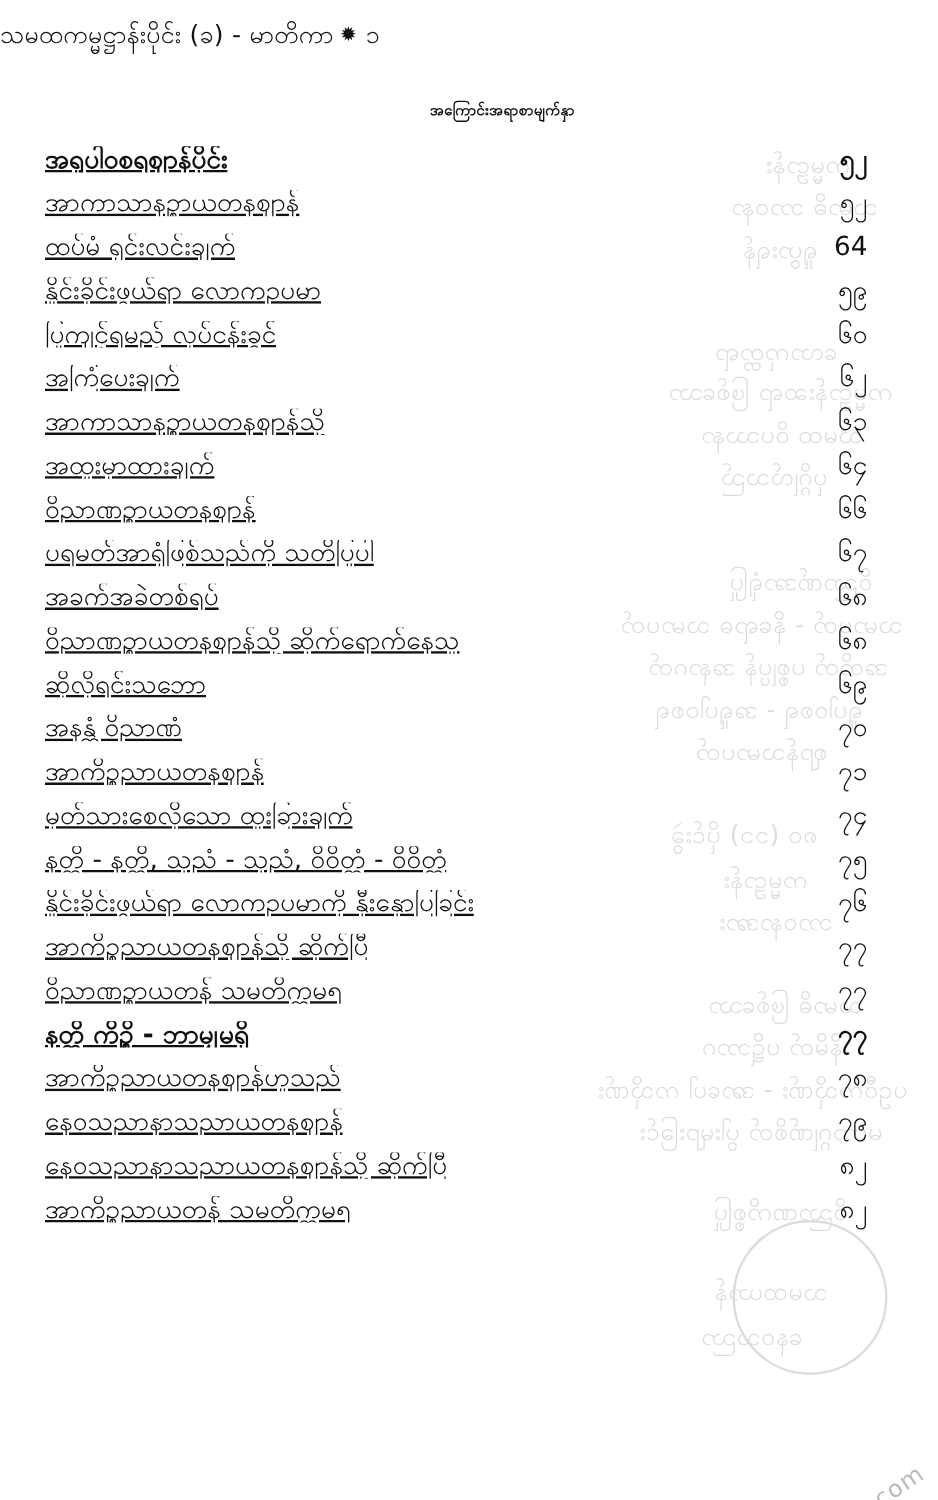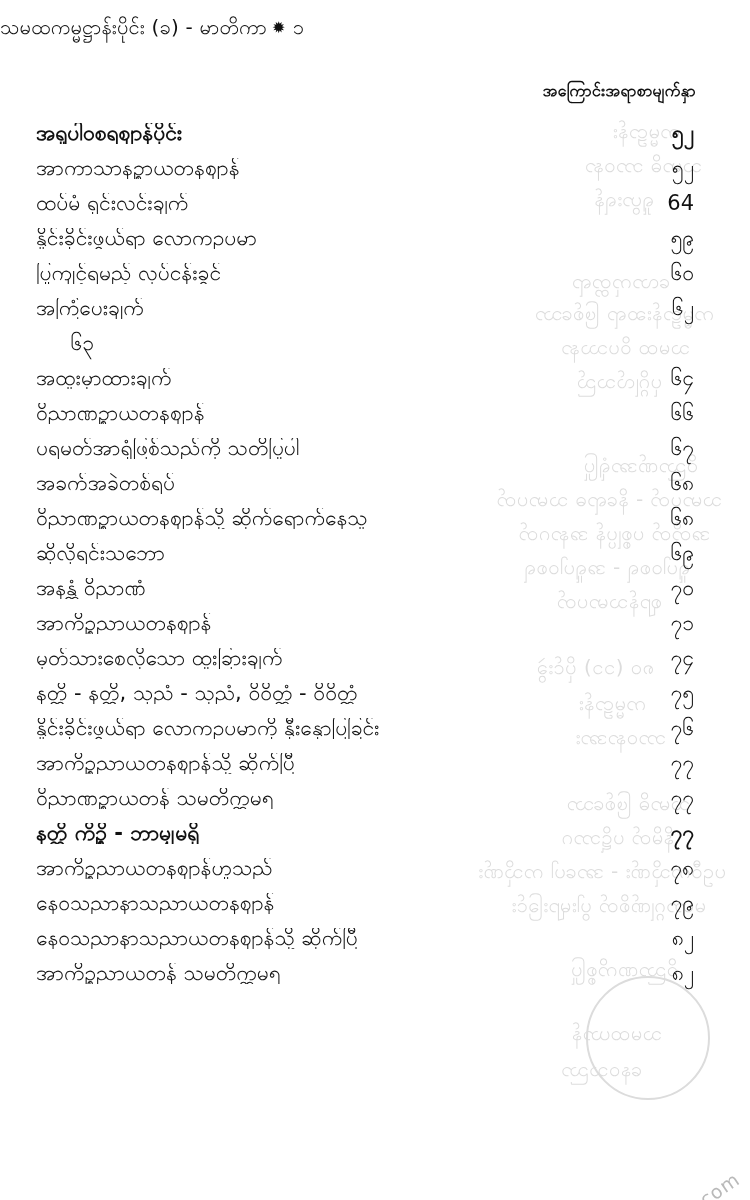--- a/index.html
+++ b/index.html
@@ -60,22 +60,22 @@
     vertical-align: 1px;
     margin: 0 5px;
   }
   .header .pageno {
     margin-left: 2px;
   }
 
   
   .col-head {
     display: flex;
-    justify-content: flex-end;
-    font-size: 16px;
+    justify-content: center;
+    font-size: 12px;
     font-weight: bold;
     margin-top: 36px;
     padding: 0 54px 0 108px;
   }
   .col-head .left {
     letter-spacing: 0.4px;
   }
   .col-head .right {
     letter-spacing: 0.4px;
   }
@@ -90,20 +90,21 @@
     align-items: baseline;
     justify-content: space-between;
     font-size: 21px;
     line-height: 1.0;
     padding: 7px 0;
     white-space: nowrap;
   }
   .toc-row .title {
     flex: 0 1 auto;
     overflow: hidden;
+    text-decoration: underline;
   }
   .toc-row .pg {
     flex: 0 0 auto;
     padding-left: 14px;
     text-align: right;
     min-width: 44px;
   }
   .toc-row.bold .title,
   .toc-row.bold .pg {
     font-weight: bold;
@@ -195,20 +196,21 @@
         </div>
         <div class="toc-row">
           <span class="title">ပြုကျင့်ရမည့် လုပ်ငန်းခွင်</span>
           <span class="pg">၆၀</span>
         </div>
         <div class="toc-row">
           <span class="title">အကြံပေးချက်</span>
           <span class="pg">၆၂</span>
         </div>
         <div class="toc-row">
+          <span class="title">အာကာသာနဉ္စာယတနစျာန်သို့</span>
           <span class="pg">၆၃</span>
         </div>
         <div class="toc-row">
           <span class="title">အထူးမှာထားချက်</span>
           <span class="pg">၆၄</span>
         </div>
         <div class="toc-row">
           <span class="title">ဝိညာဏဉ္စာယတနစျာန်</span>
           <span class="pg">၆၆</span>
         </div>

